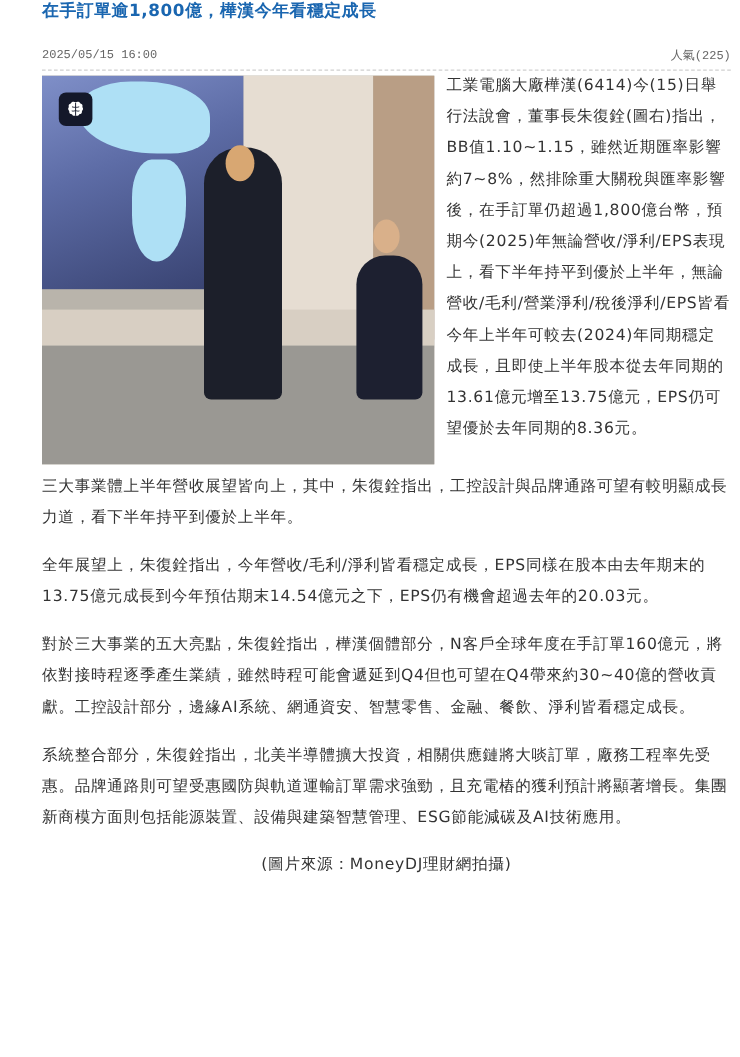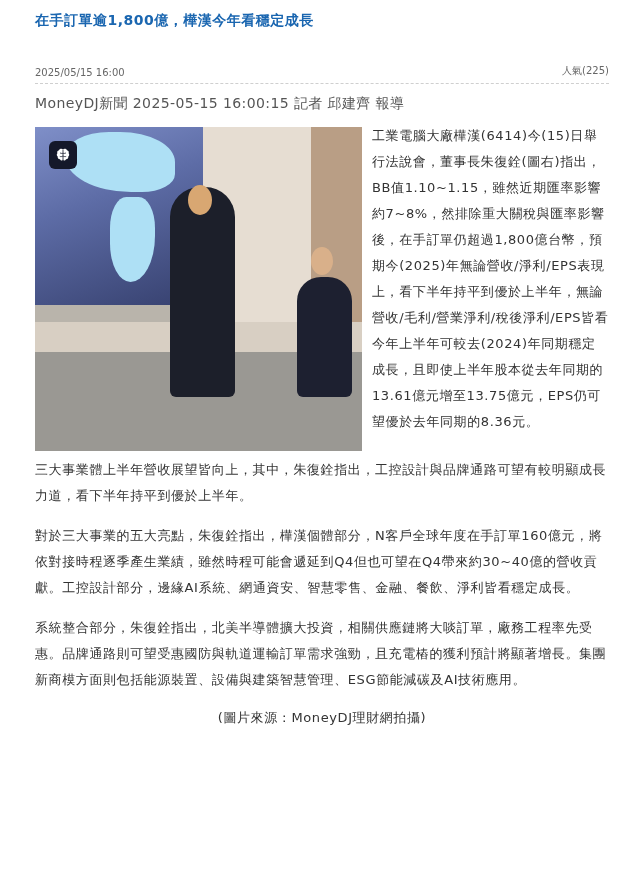--- a/index.html
+++ b/index.html
@@ -3,27 +3,28 @@
 <meta charset="utf-8">
 <style>
   html, body { margin: 0; padding: 0; background: #ffffff; }
   body {
     width: 617px; height: 881px; overflow: hidden;
     font-family: "DejaVu Sans", "Liberation Sans", sans-serif;
     color: #333333;
   }
   .wrap { position: relative; padding: 0 8px 0 35px; }
   .title {
-    margin: 0; padding-top: 12px; height: 24px;
+    margin: 0; padding-top: 0; height: 24px;
     font-size: 14px; font-weight: bold; color: #1a66b0; letter-spacing: 0.5px;
   }
   .meta {
-    display: flex; justify-content: space-between; align-items: flex-end;
-    margin-top: 28px; padding-bottom: 5px; font-size: 10px; color: #666;
+    display: flex; justify-content: space-between; align-items: center;
+    margin-top: 15px; padding-bottom: 5px; font-size: 10px; color: #666;
     border-bottom: 1px dashed #cfcfcf;
+    font-family: Liberation Mono, monospace;
   }
   .byline { margin: 11px 0 10px; font-size: 14px; color: #555; letter-spacing: 0.4px; }
   .photo {
     float: left; width: 327px; height: 324px; margin: 4px 10px 6px 0;
     position: relative; overflow: hidden; background: #b9b4ab;
   }
   .photo .screen { position: absolute; left: 0; top: 0; width: 168px; height: 178px;
     background: linear-gradient(160deg,#7f8fc8 0%, #5d6ca6 40%, #36406e 100%); }
   .photo .land1 { position:absolute; left:30px; top:5px; width:110px; height:60px; background:#aee0f5; border-radius:40% 50% 30% 60%; }
   .photo .land2 { position:absolute; left:75px; top:70px; width:45px; height:85px; background:#aee0f5; border-radius:40% 40% 60% 50%; }
@@ -49,21 +50,20 @@
 <body>
 
 <div class="wrap">
   <h1 class="title">在手訂單逾1,800億，樺漢今年看穩定成長</h1>
 
   <div class="meta">
     <span>2025/05/15 16:00</span>
     <span>人氣(225)</span>
   </div>
 
-  <div class="byline">MoneyDJ新聞 2025-05-15 16:00:15 記者 邱建齊 報導</div>
 
   <div class="photo">
     <div class="screen"></div>
     <div class="land1"></div>
     <div class="land2"></div>
     <div class="wall"></div>
     <div class="panel"></div>
     <div class="floor2"></div>
     <div class="floor"></div>
     <div class="speaker"></div>
@@ -74,17 +74,18 @@
       <svg viewBox="0 0 16 16">
         <path d="M8 2.5c-1-1.2-3.5-1-4 .8C2.5 3.6 1.8 5 2.4 6.2 1.5 7 1.6 8.8 2.7 9.4c-.3 1.6.9 2.9 2.3 2.8.5 1.4 2.3 1.8 3 .6.7 1.2 2.5.8 3-.6 1.4.1 2.6-1.2 2.3-2.8 1.1-.6 1.2-2.4.3-3.2.6-1.2-.1-2.6-1.6-2.9C11.5 1.5 9 1.3 8 2.5z" fill="#ffffff"></path>
         <path d="M8 2.8v10.2M5 6c1 .2 2 .8 3 .2M11 6c-1 .2-2 .8-3 .2M4.8 9.4c1 .4 2.2.2 3.2-.4M11.2 9.4c-1 .4-2.2.2-3.2-.4" stroke="#14182a" stroke-width=".8" fill="none"></path>
       </svg>
     </div>
   </div>
 
   <p class="para lead">工業電腦大廠樺漢(6414)今(15)日舉行法說會，董事長朱復銓(圖右)指出，BB值1.10~1.15，雖然近期匯率影響約7~8%，然排除重大關稅與匯率影響後，在手訂單仍超過1,800億台幣，預期今(2025)年無論營收/淨利/EPS表現上，看下半年持平到優於上半年，無論營收/毛利/營業淨利/稅後淨利/EPS皆看今年上半年可較去(2024)年同期穩定成長，且即使上半年股本從去年同期的13.61億元增至13.75億元，EPS仍可望優於去年同期的8.36元。</p>
   <div class="clear"></div>
   <p class="para">三大事業體上半年營收展望皆向上，其中，朱復銓指出，工控設計與品牌通路可望有較明顯成長力道，看下半年持平到優於上半年。</p>
+  <p class="para">全年展望上，朱復銓指出，今年營收/毛利/淨利皆看穩定成長，EPS同樣在股本由去年期末的13.75億元成長到今年預估期末14.54億元之下，EPS仍有機會超過去年的20.03元。</p>
   <p class="para">對於三大事業的五大亮點，朱復銓指出，樺漢個體部分，N客戶全球年度在手訂單160億元，將依對接時程逐季產生業績，雖然時程可能會遞延到Q4但也可望在Q4帶來約30~40億的營收貢獻。工控設計部分，邊緣AI系統、網通資安、智慧零售、金融、餐飲、淨利皆看穩定成長。</p>
   <p class="para">系統整合部分，朱復銓指出，北美半導體擴大投資，相關供應鏈將大啖訂單，廠務工程率先受惠。品牌通路則可望受惠國防與軌道運輸訂單需求強勁，且充電樁的獲利預計將顯著增長。集團新商模方面則包括能源裝置、設備與建築智慧管理、ESG節能減碳及AI技術應用。</p>
 
   <div class="credit">(圖片來源：MoneyDJ理財網拍攝)</div>
 </div>
 
 </body></html>

